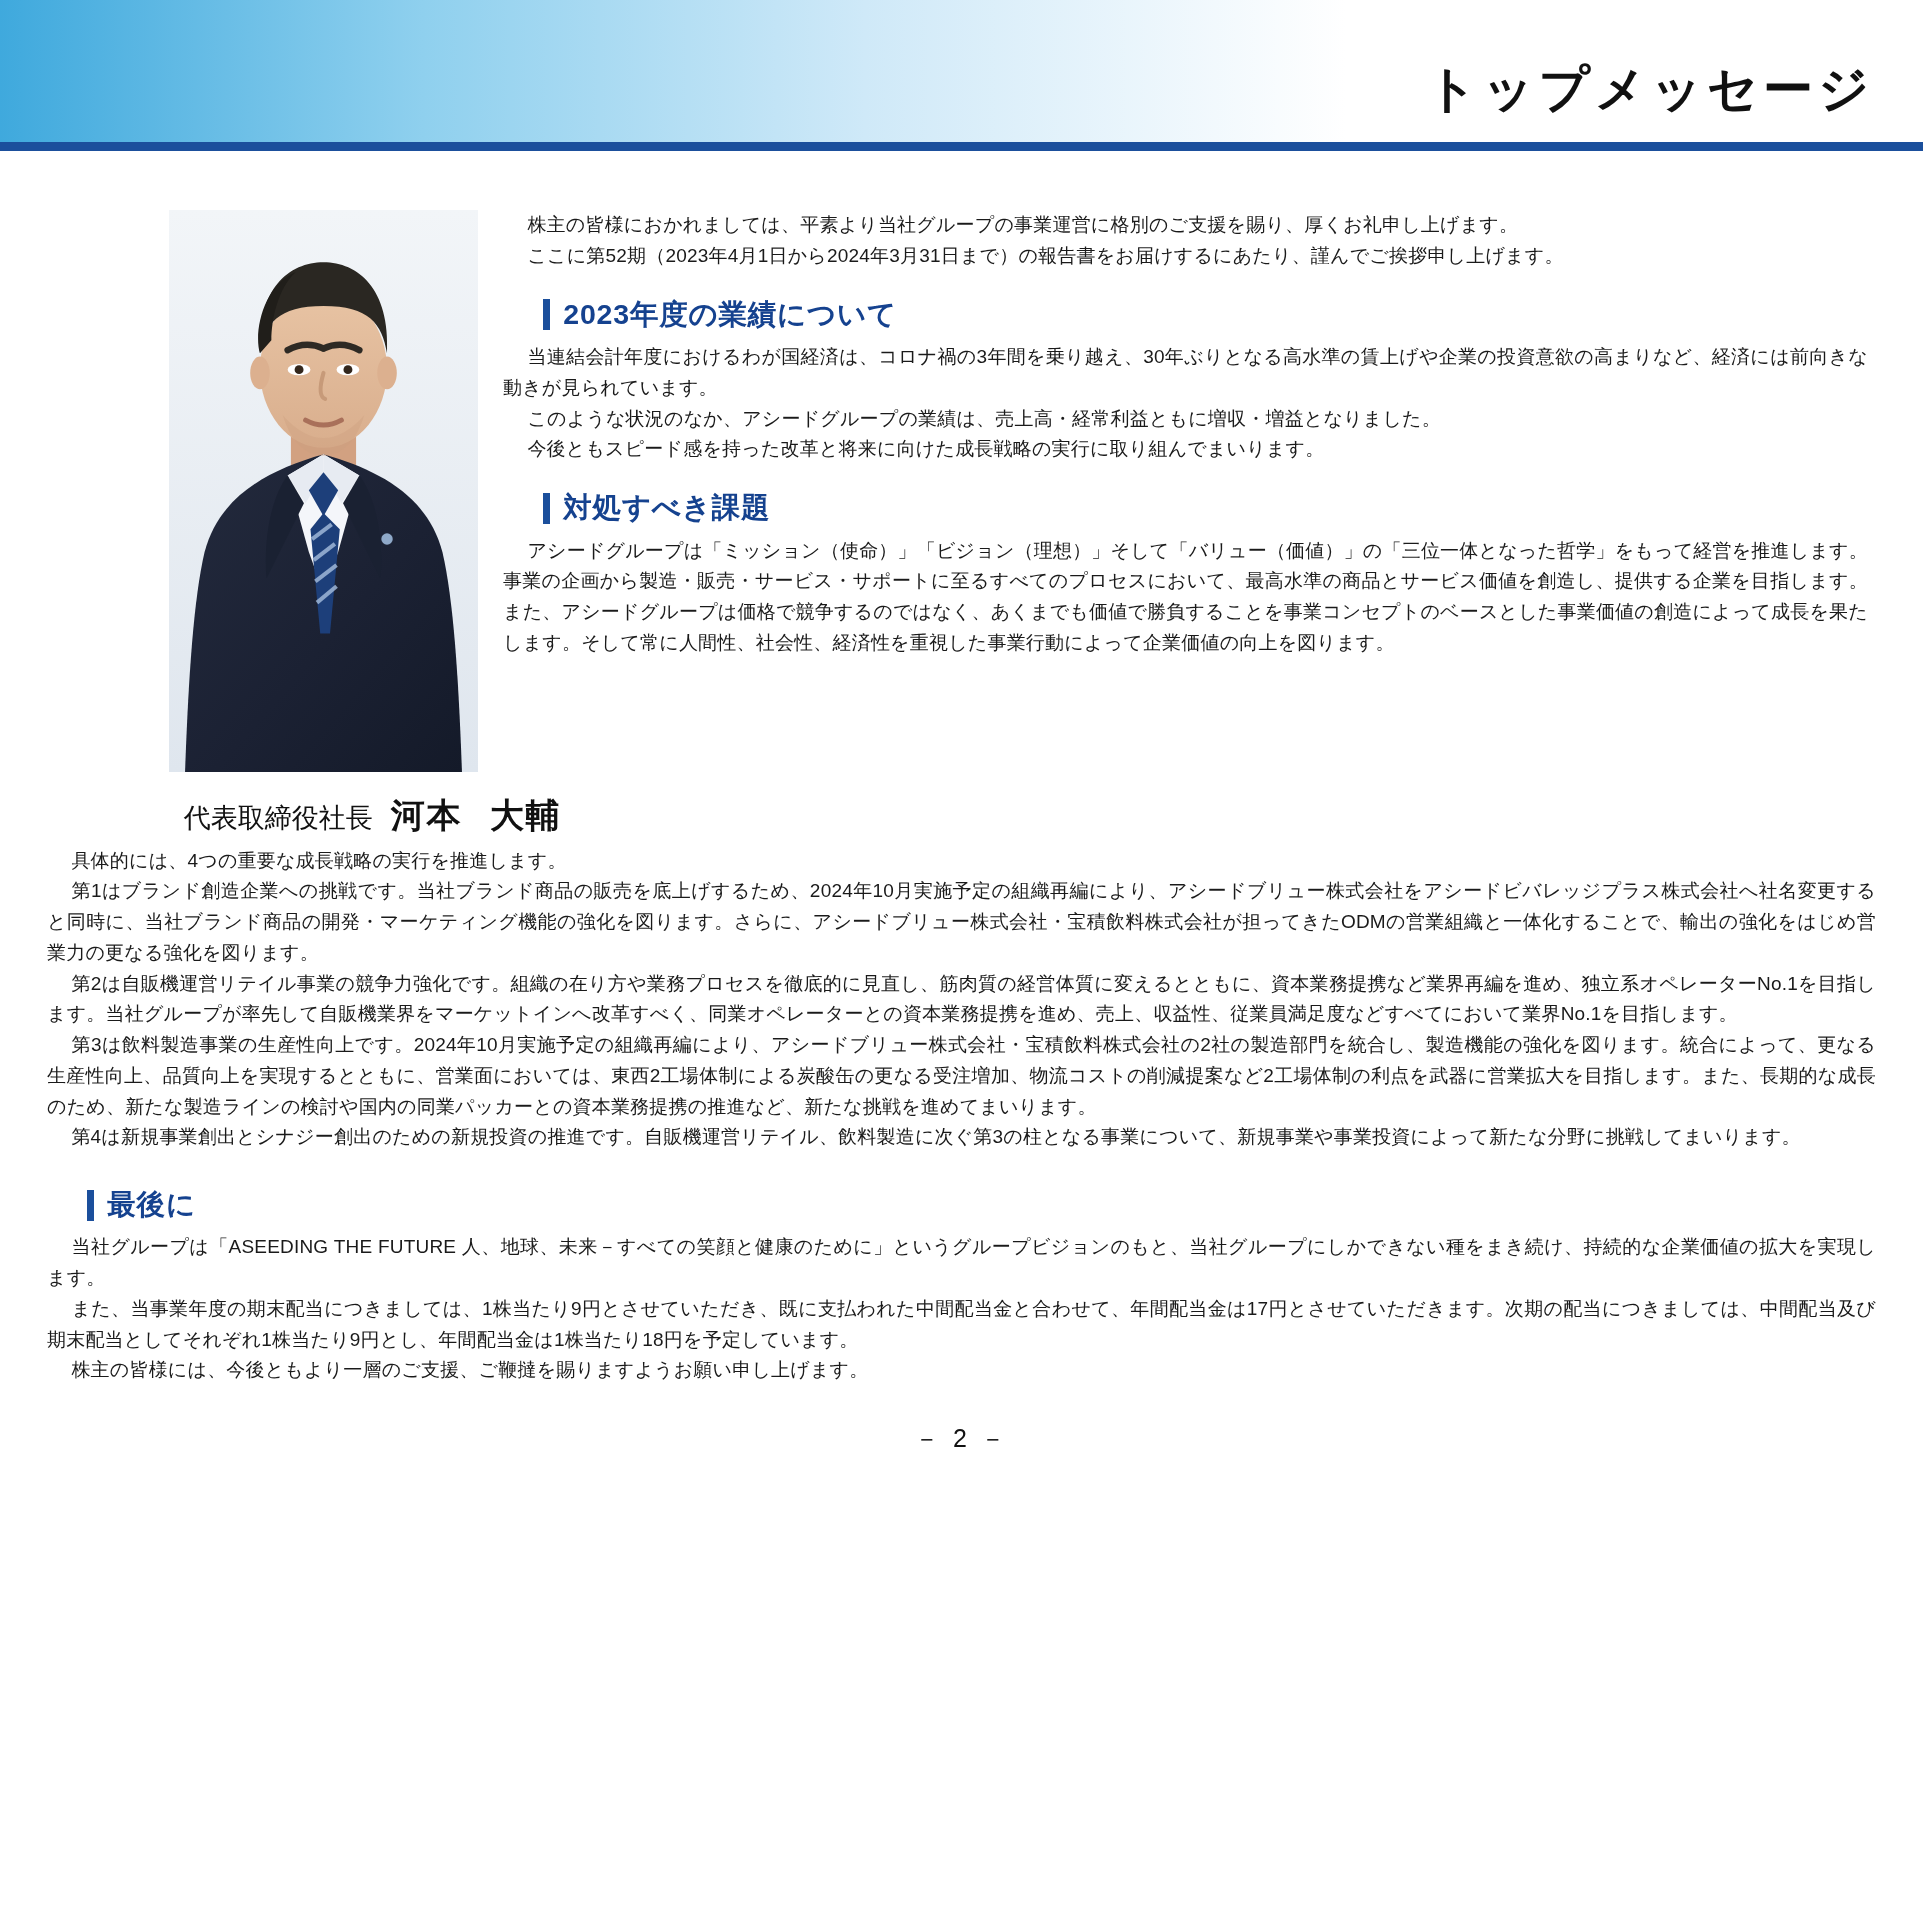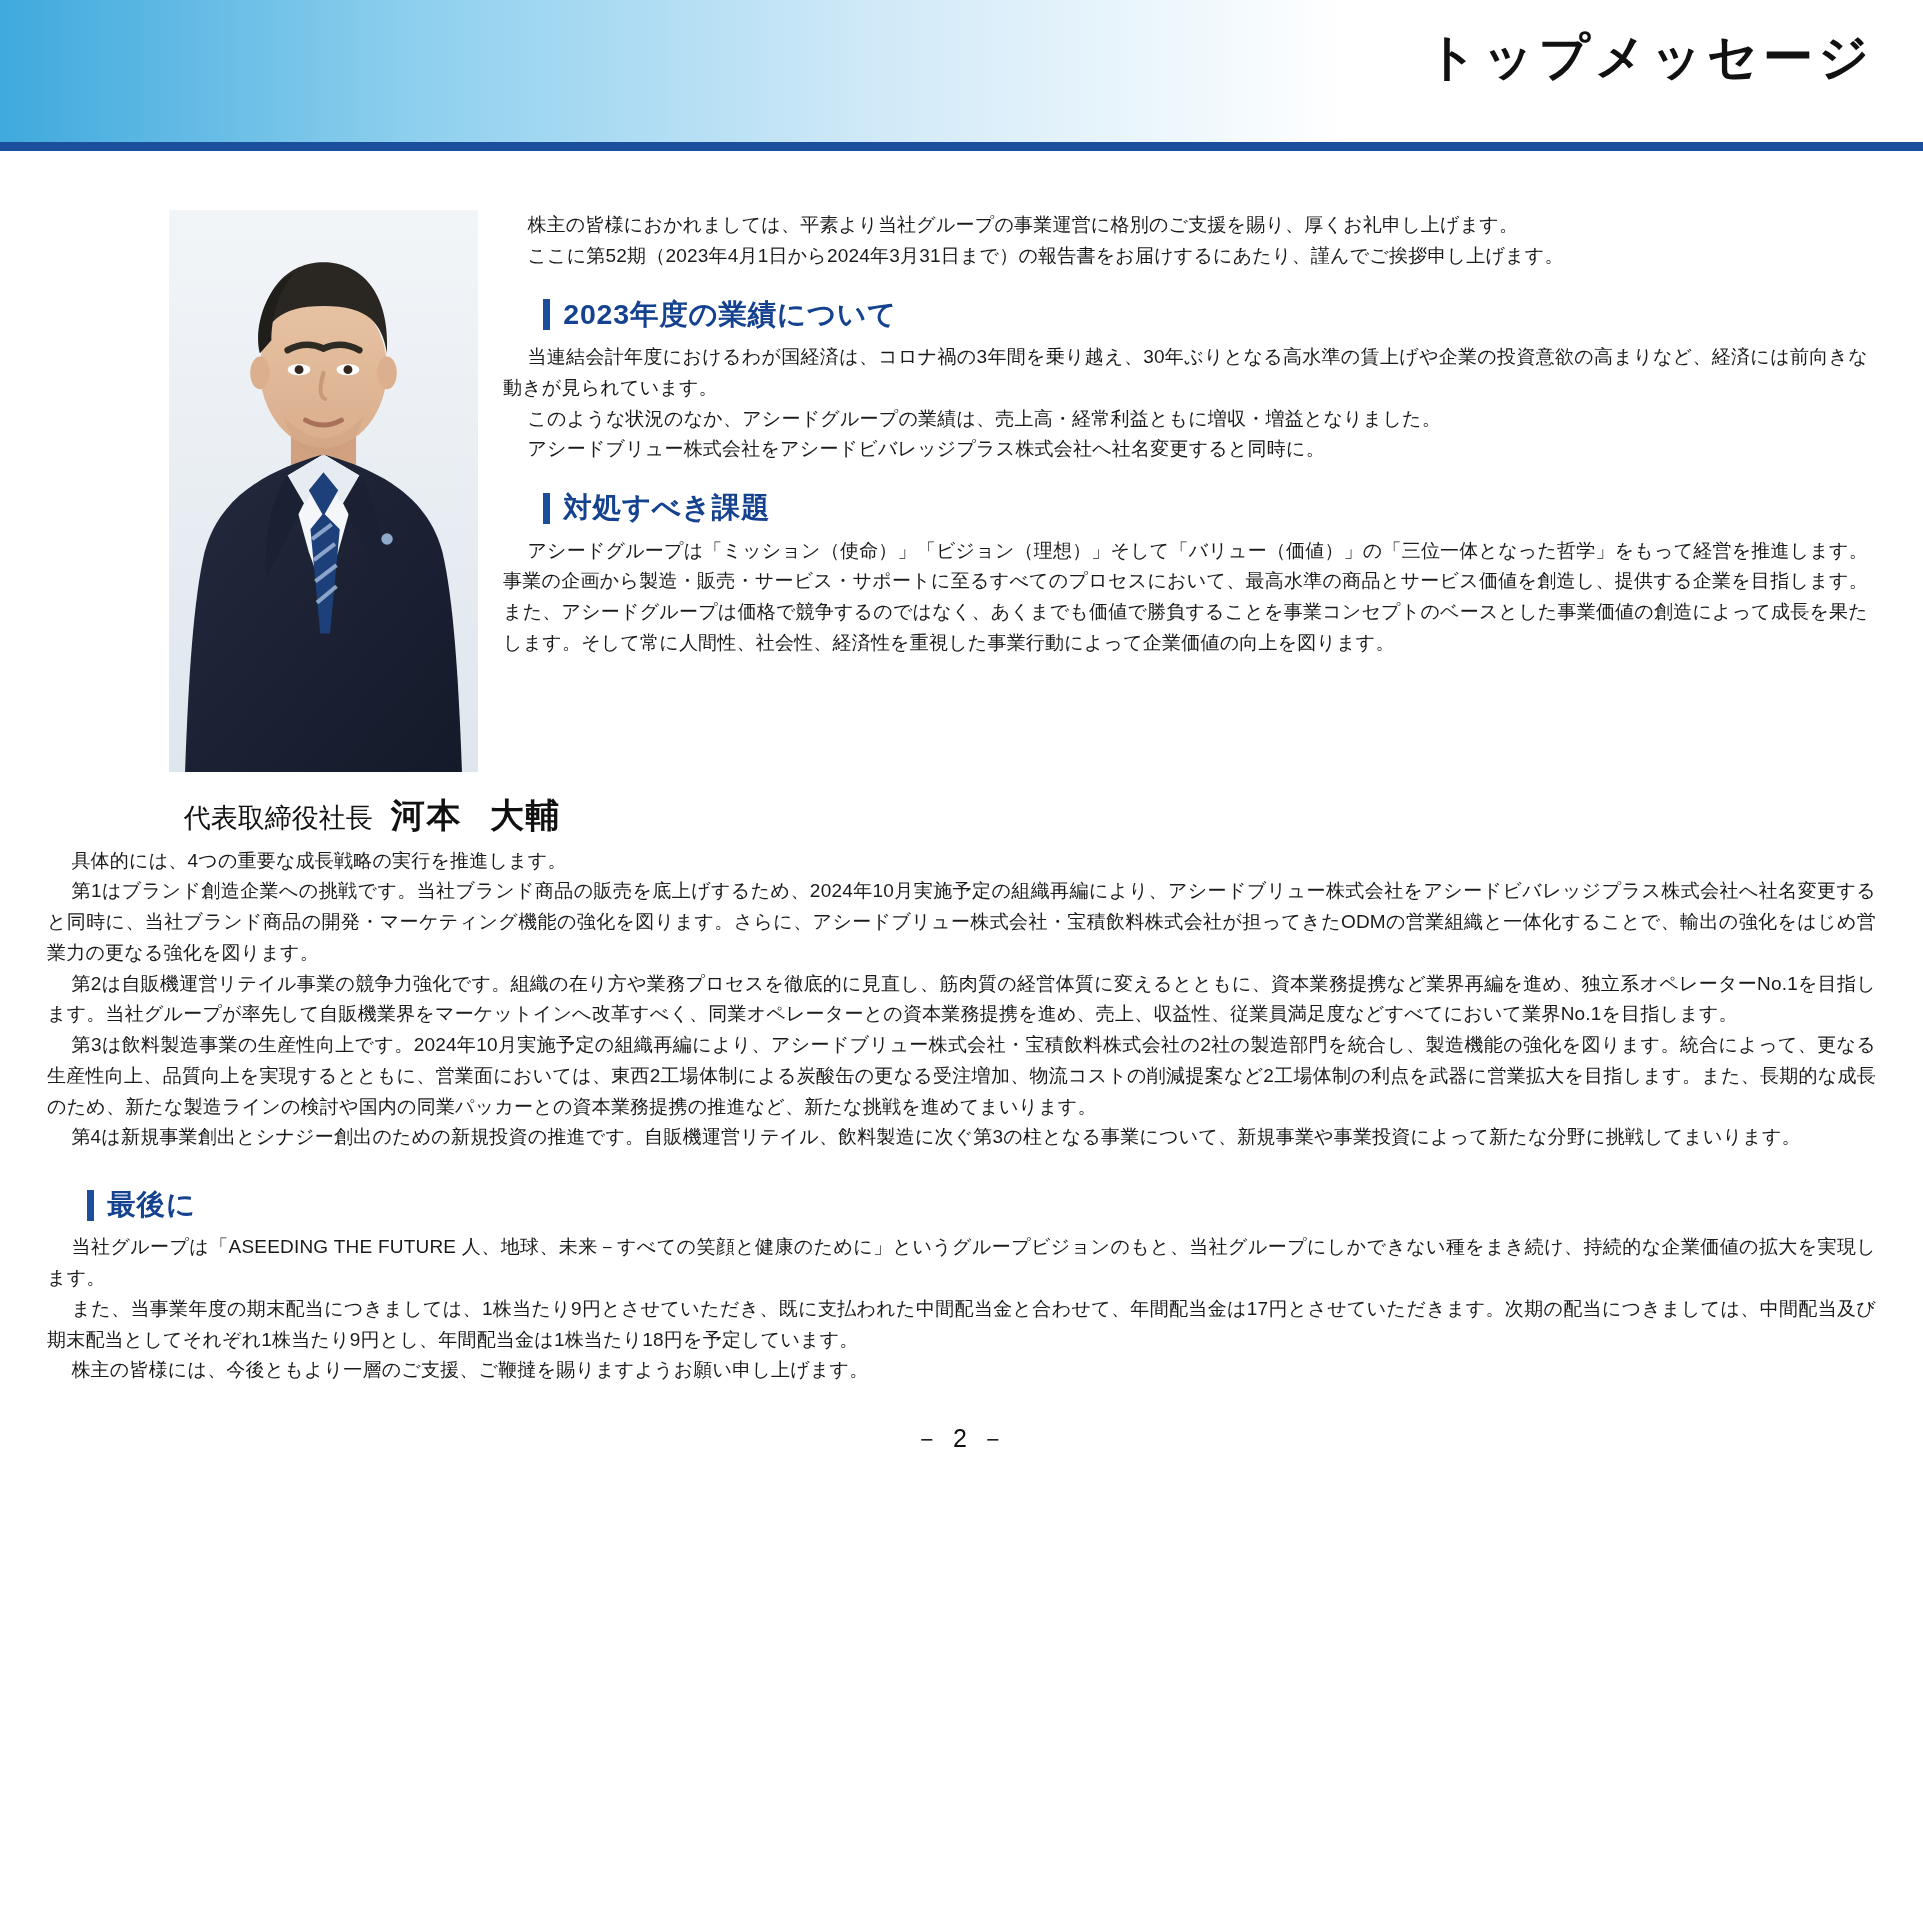--- a/index.html
+++ b/index.html
@@ -28,21 +28,21 @@
     position: absolute;
     left: 0;
     right: 0;
     bottom: 0;
     height: 9px;
     background: #1b4f9c;
   }
   .header-title {
     position: absolute;
     right: 49px;
-    top: 24px;
+    top: 56px;
     font-size: 50px;
     font-weight: 700;
     letter-spacing: 4.9px;
     color: #111111;
     white-space: nowrap;
   }
 
   
   .page {
     position: relative;
@@ -228,21 +228,21 @@
 
       <p class="body"><span class="indent"></span><span>株主の皆様におかれましては、平素より当社グループの事業運営に格別のご支援を賜り、厚くお礼申し上げます。</span></p>
       <p class="body"><span class="indent"></span><span>ここに第52期（2023年4月1日から2024年3月31日まで）の報告書をお届けするにあたり、謹んでご挨拶申し上げます。</span></p>
 
       <div class="sec-head">
         <div class="bar"></div>
         <div class="txt">2023年度の業績について</div>
       </div>
       <p class="body"><span class="indent"></span><span>当連結会計年度におけるわが国経済は、コロナ禍の3年間を乗り越え、30年ぶりとなる高水準の賃上げや企業の投資意欲の高まりなど、経済には前向きな動きが見られています。</span></p>
       <p class="body"><span class="indent"></span><span>このような状況のなか、アシードグループの業績は、売上高・経常利益ともに増収・増益となりました。</span></p>
-      <p class="body"><span class="indent"></span><span>アシードブリュー株式会社をアシードビバレッジプラス株式会社へ社名変更すると同時に。</span></p>
+      <p class="body"><span class="indent"></span><span>今後ともスピード感を持った改革と将来に向けた成長戦略の実行に取り組んでまいります。</span></p>
 
       <div class="sec-head">
         <div class="bar"></div>
         <div class="txt">対処すべき課題</div>
       </div>
       <p class="body"><span class="indent"></span><span>アシードグループは「ミッション（使命）」「ビジョン（理想）」そして「バリュー（価値）」の「三位一体となった哲学」をもって経営を推進します。事業の企画から製造・販売・サービス・サポートに至るすべてのプロセスにおいて、最高水準の商品とサービス価値を創造し、提供する企業を目指します。また、アシードグループは価格で競争するのではなく、あくまでも価値で勝負することを事業コンセプトのベースとした事業価値の創造によって成長を果たします。そして常に人間性、社会性、経済性を重視した事業行動によって企業価値の向上を図ります。</span></p>
 
     </div>
   </div>
 

